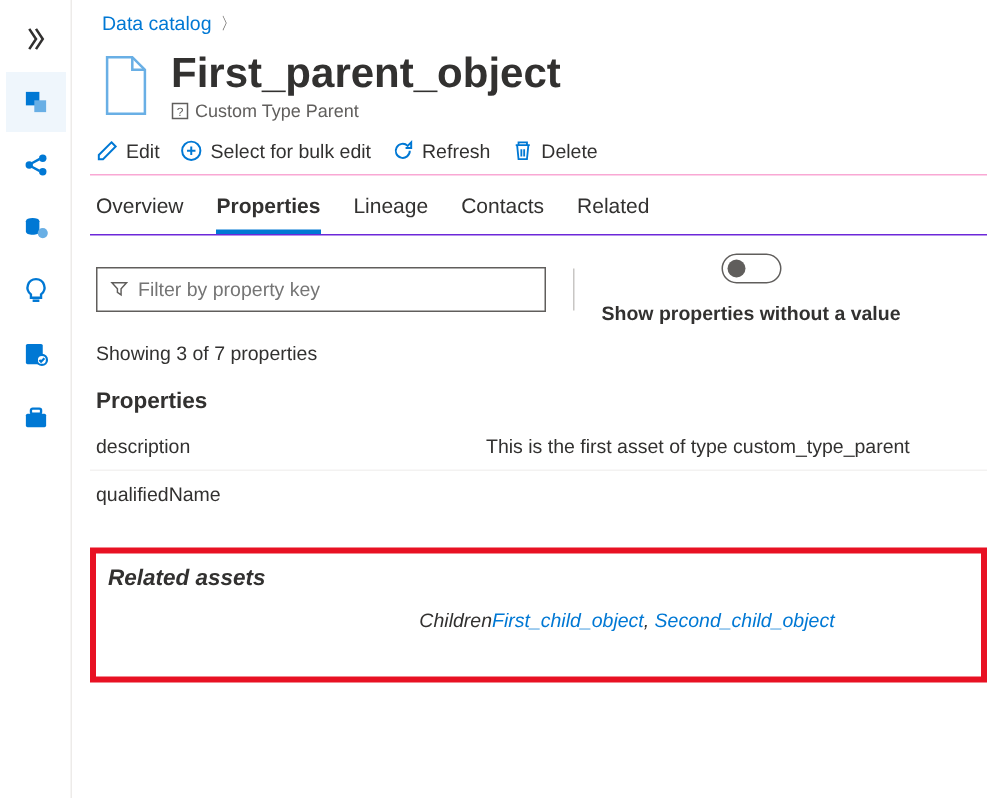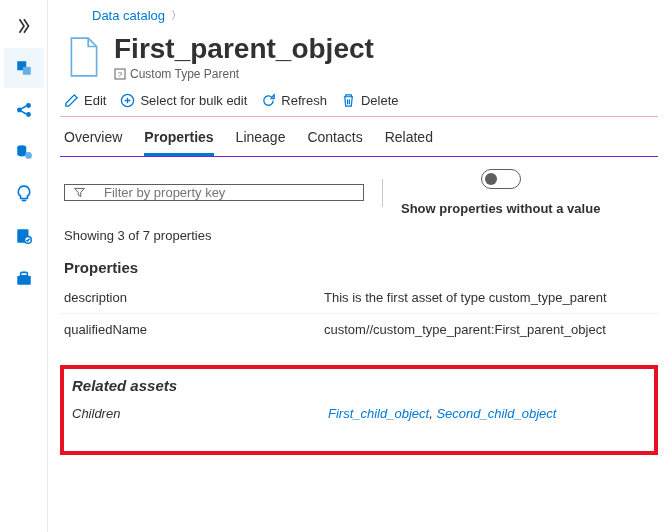--- a/index.html
+++ b/index.html
@@ -1,52 +1,52 @@
 <!DOCTYPE html>
 <html><head>
   <meta charset="utf-8">
   <style>
     * { margin: 0; padding: 0; box-sizing: border-box; }
     body { font-family: "Segoe UI", -apple-system, sans-serif; font-size: 13px; color: #323130; background: #fff; width: 670px; height: 532px; overflow: hidden; display: flex; }
     .sidebar { width: 48px; background: #fff; border-right: 1px solid #edebe9; display: flex; flex-direction: column; align-items: center; padding-top: 6px; }
     .sidebar-btn { width: 40px; height: 40px; display: flex; align-items: center; justify-content: center; cursor: pointer; margin-bottom: 2px; }
     .sidebar-btn svg { width: 18px; height: 18px; }
     .main { flex: 1; padding: 0 12px 0 12px; overflow: hidden; }
-    .breadcrumb { padding: 8px 0 6px 8px; display: flex; align-items: center; gap: 6px; margin-left: 24px; }
+    .breadcrumb { padding: 8px 0 6px 8px; display: flex; align-items: center; gap: 6px; }
     .breadcrumb a { color: #0078D4; text-decoration: none; font-size: 13px; }
     .breadcrumb .chev { color: #605e5c; font-size: 11px; }
     .header { display: flex; align-items: flex-start; padding: 4px 0 6px 4px; }
     .file-icon { width: 40px; height: 48px; margin-right: 10px; display:flex; align-items:center; justify-content:center;}
     .title { font-size: 28px; font-weight: 600; color: #323130; }
     .subtitle { font-size: 12px; color: #605e5c; display: flex; align-items: center; gap: 4px; margin-top: 2px;}
     .toolbar { display: flex; align-items: center; gap: 14px; padding: 6px 4px 8px 4px; border-bottom: 1px solid #f9a8d4; }
     .tool { display: flex; align-items: center; gap: 5px; cursor: pointer; font-size: 13px; color: #323130; }
     .tool svg { width: 15px; height: 15px; }
     .tool.disabled { color: #a19f9d; }
     .tool.disabled svg { opacity: .55; }
     .tabs { display: flex; gap: 22px; padding: 12px 4px 0 4px; border-bottom: 1px solid #6d28d9; }
     .tab { font-size: 14px; padding-bottom: 8px; cursor: pointer; color: #323130; }
     .tab.active { font-weight: 600; border-bottom: 3px solid #0078D4; }
     .filter-row { display: flex; align-items: center; padding: 12px 4px 8px 4px; gap: 18px; }
-    .filter-input { flex: 0 0 300px; display: flex; align-items: center; border: 1px solid #605e5c; height: 17px; padding: 0 8px; gap: 18px; color: #605e5c; }
+    .filter-input { flex: 0 0 300px; display: flex; align-items: center; border: 1px solid #605e5c; height: 30px; padding: 0 8px; gap: 6px; color: #605e5c; }
     .filter-input input { border: none; outline: none; font-size: 13px; flex: 1; color: #323130; background: transparent; }
     .divider-v { width: 1px; height: 28px; background: #c8c6c4; }
     .toggle-wrap { display: flex; align-items: center; gap: 12px; flex-direction: column; }
     .toggle { width: 40px; height: 20px; border: 1px solid #605e5c; border-radius: 10px; position: relative; cursor: pointer; }
     .toggle .knob { width: 12px; height: 12px; background: #605e5c; border-radius: 50%; position: absolute; left: 3px; top: 3px; }
     .toggle-label { font-size: 13px; font-weight: 600; }
     .showing { padding: 4px 4px 10px 4px; font-size: 13px; color: #323130; }
     .section-title { font-size: 15px; font-weight: 600; padding: 6px 4px; }
     .prop-row { display: flex; padding: 8px 4px; border-bottom: 1px solid #f3f2f1; }
     .prop-row:last-child { border-bottom: none; }
     .prop-key { flex: 0 0 260px; font-size: 13px; color: #323130; }
     .prop-val { flex: 1; font-size: 13px; color: #323130; }
     .related-box { margin-top: 20px; border: 4px solid #e81123; padding: 8px 8px 30px 8px; font-style: italic; }
     .related-row { display: flex; padding: 8px 0 0 0; }
-    .related-key { flex: 0 0 256px; font-size: 13px; }
+    .related-key { flex: 0 0 256px; font-size: 13px; text-align: right; }
     .related-val a { color: #0078D4; text-decoration: none; font-size: 13px; }
     .related-val { font-size: 13px; }
   </style>
 </head>
 <body>
 
 <div class="sidebar">
   <div class="sidebar-btn">
     <svg viewBox="0 0 16 16">
         <path d="M4 2l4 6-4 6M8 2l4 6-4 6" stroke="#323130" stroke-width="1.5" fill="none"></path>
@@ -174,21 +174,20 @@
   <div class="showing">Showing 3 of 7 properties</div>
 
   <div class="section-title">Properties</div>
   <div>
     <div class="prop-row">
       <div class="prop-key">description</div>
       <div class="prop-val">This is the first asset of type custom_type_parent</div>
     </div>
     <div class="prop-row">
       <div class="prop-key">qualifiedName</div>
-      <div class="prop-val">custom//custom_type_parent:First_parent_object</div>
     </div>
   </div>
 
   <div class="related-box">
     <div class="section-title" style="padding:0 0 4px 0">Related assets</div>
     <div class="related-row">
       <div class="related-key">Children</div>
       <div class="related-val">
         <a href="#">First_child_object</a><span>, </span><a href="#">Second_child_object</a>
       </div>

